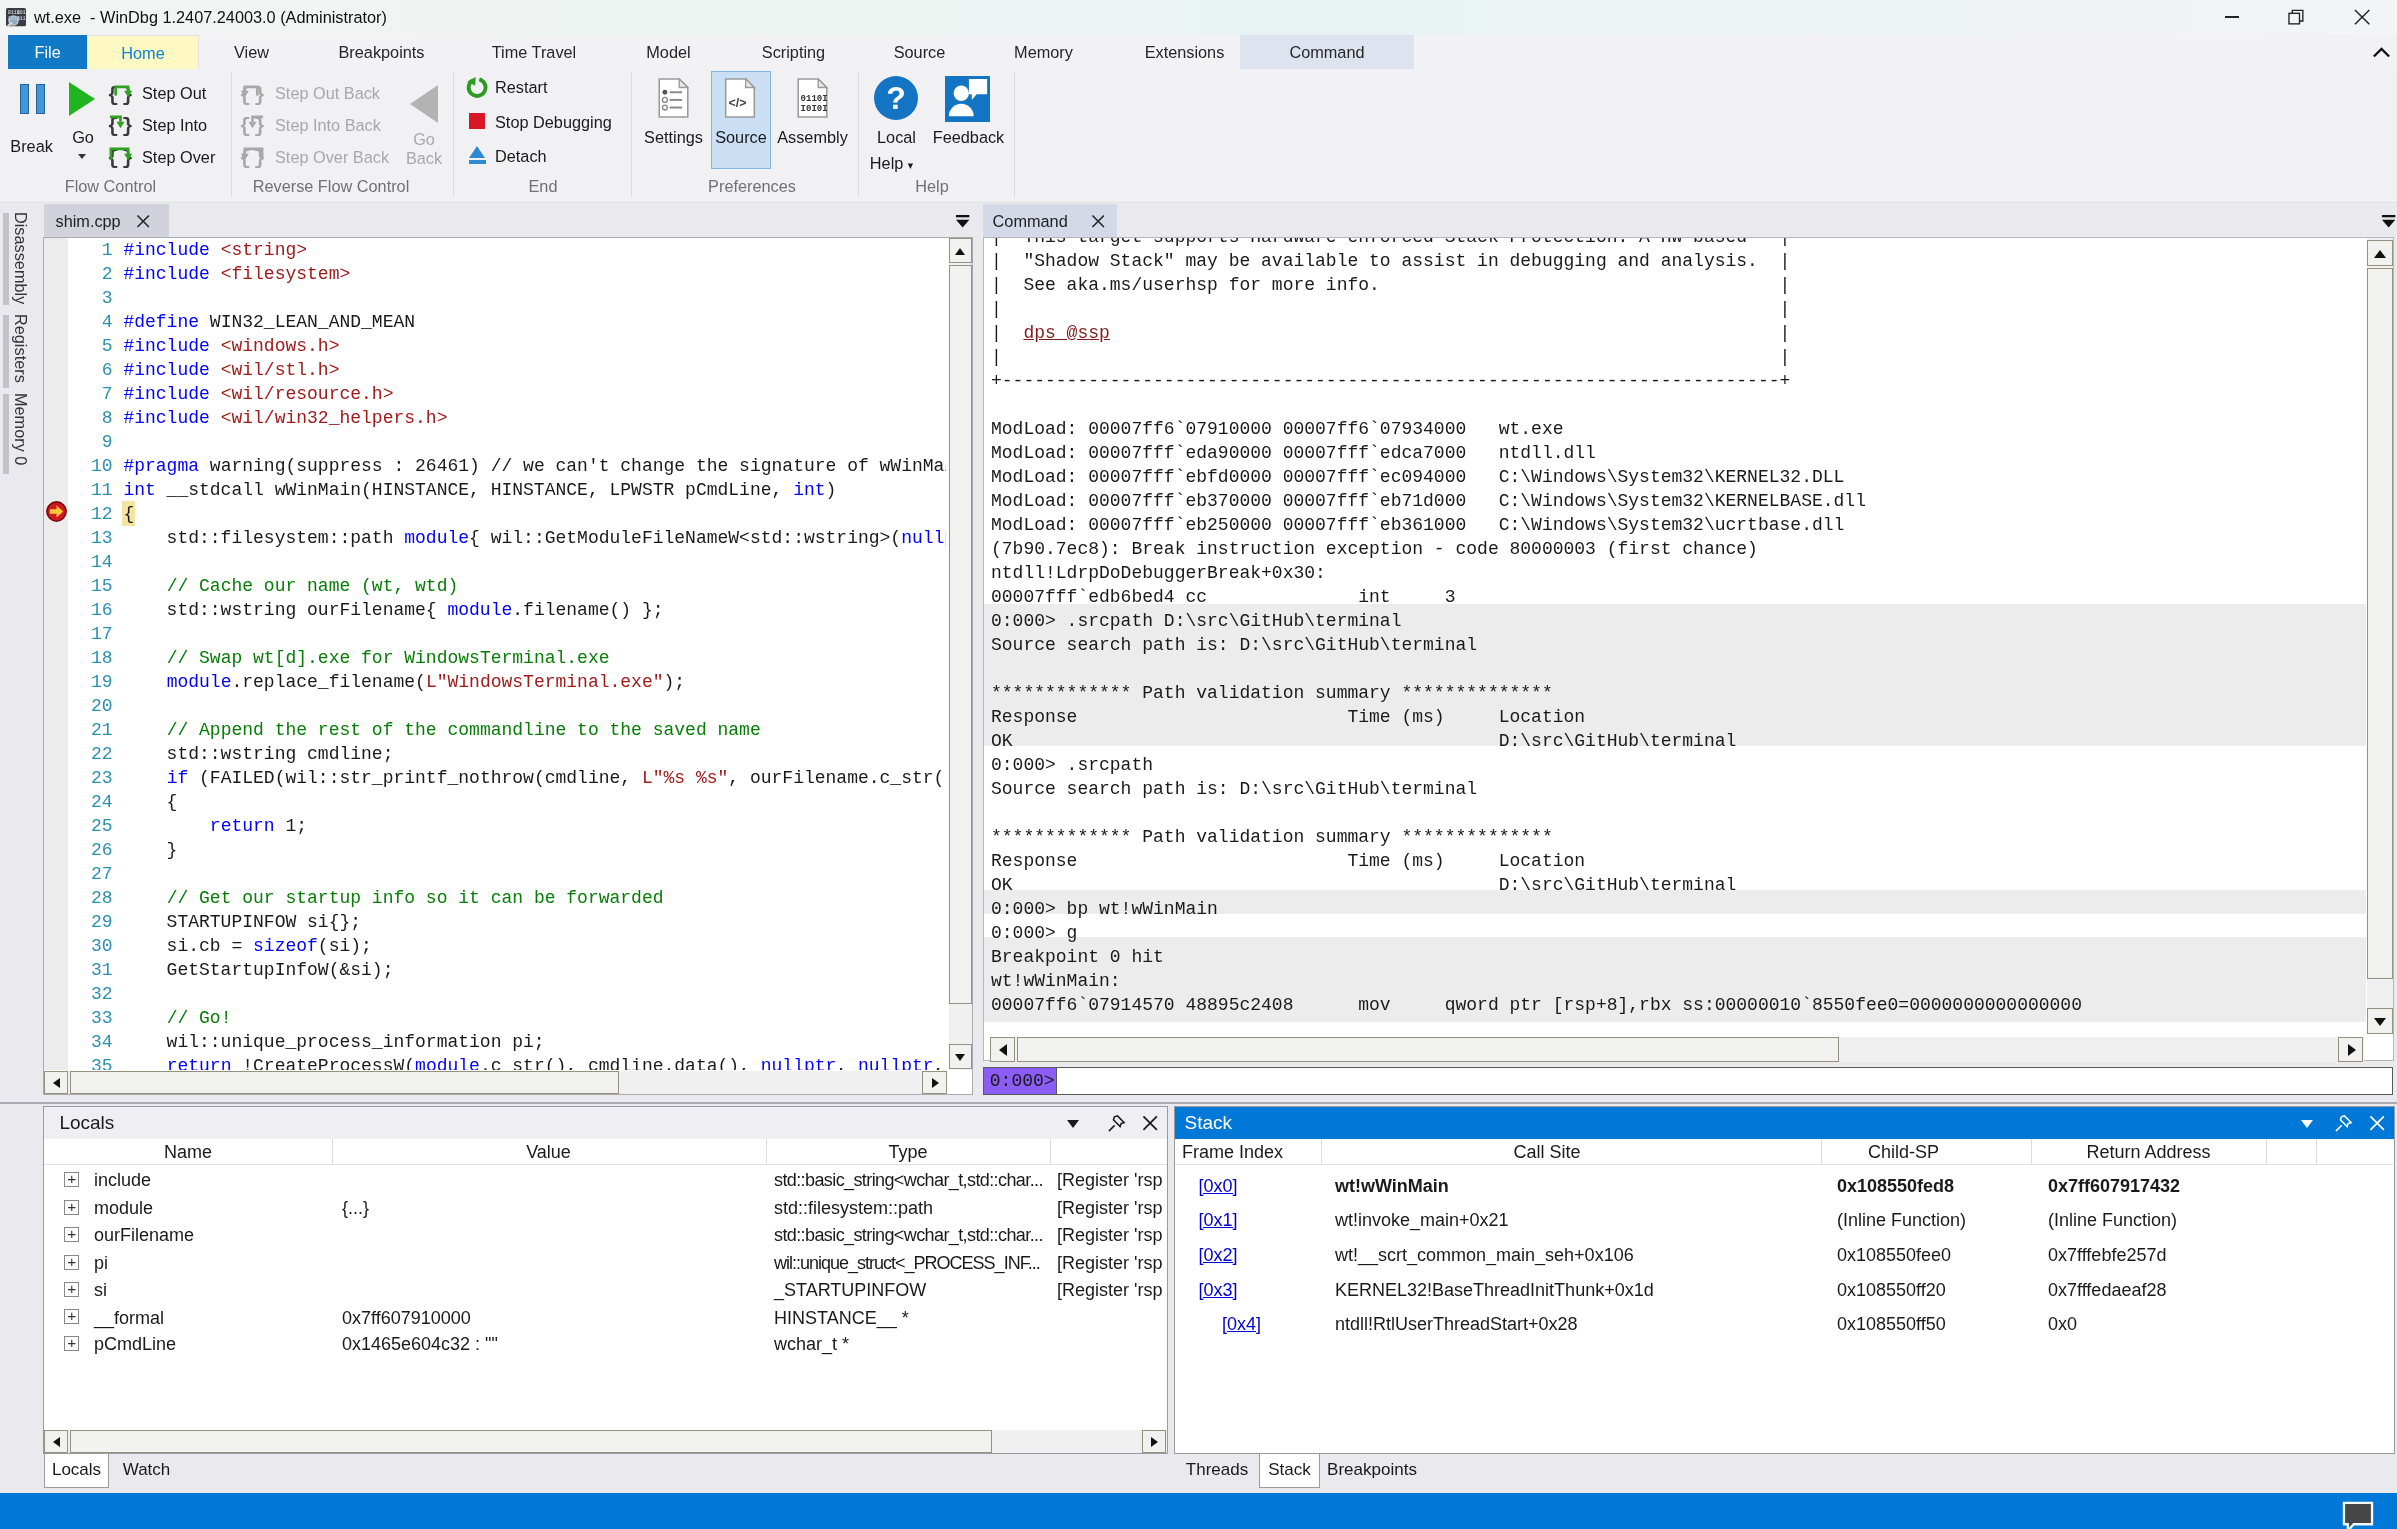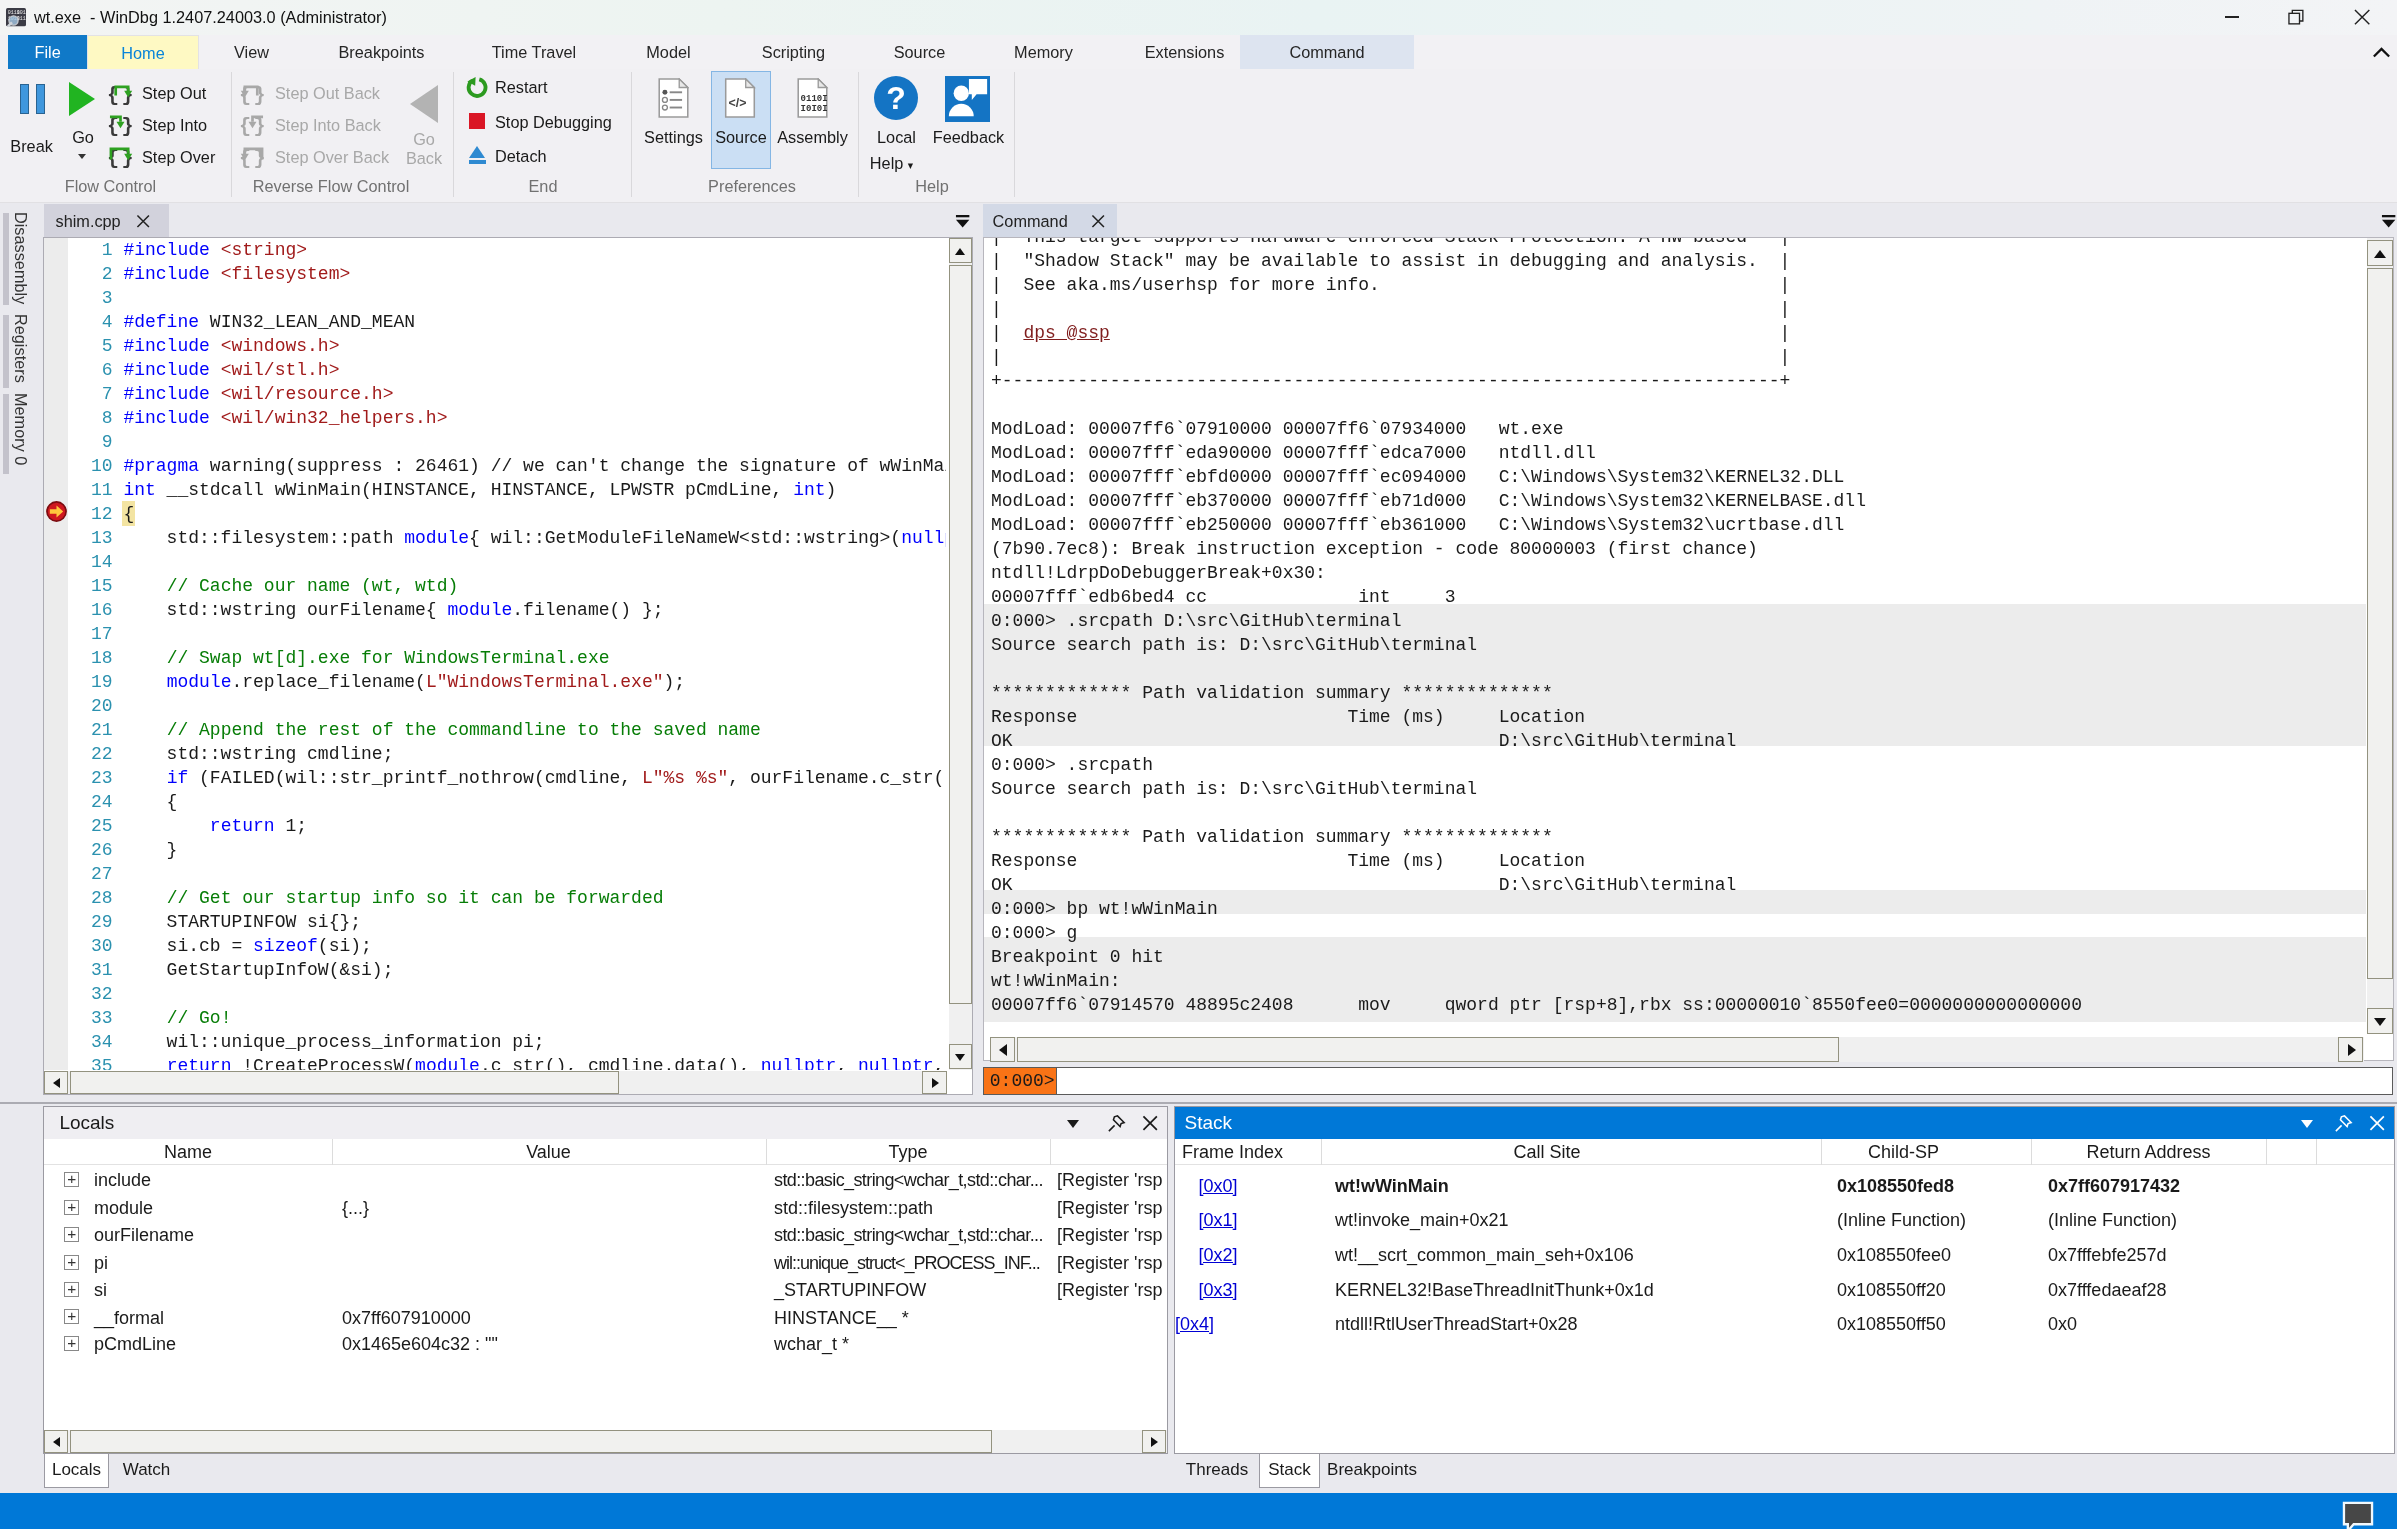--- a/index.html
+++ b/index.html
@@ -366,21 +366,21 @@
 
   <div class="abs" style="left:990px;top:1037px;width:1374px;height:25px;background:#f0f0f0"></div>
   <div class="scroll-box" style="left:990px;top:1037px;width:25px;height:25px;">
       <div class="arr" style="left:7.7px;top:6.2px;border-right:8.6px solid #111;border-top:6.7px solid transparent;border-bottom:6.7px solid transparent;"></div>
     </div>
   <div class="scroll-box" style="left:1017px;top:1037px;width:822px;height:25px;"></div>
   <div class="scroll-box" style="left:2338px;top:1037px;width:25px;height:25px;">
       <div class="arr" style="left:8.6px;top:6.2px;border-left:8.6px solid #111;border-top:6.7px solid transparent;border-bottom:6.7px solid transparent;"></div>
     </div>
 
-  <div class="abs mono" style="left:983px;top:1067px;width:74px;height:28px;background:#f97316;border:1.4px solid #5a5a5a;font-size:18px;line-height:26px;padding-left:5.8px">0:000&gt;</div>
+  <div class="abs mono" style="left:983px;top:1067px;width:74px;height:28px;background:#8b5cf6;border:1.4px solid #5a5a5a;font-size:18px;line-height:26px;padding-left:5.8px">0:000&gt;</div>
   <div class="abs" style="left:1056px;top:1067px;width:1337px;height:28px;background:#fff;border:1.4px solid #5a5a5a;"></div>
 </div>
 
 <div id="bottom">
   <div class="abs" style="left:0;top:1102px;width:2398px;height:1.9px;background:#ababb2"></div>
 
   <div class="abs" style="left:43px;top:1106px;width:1125px;height:348px;background:#fff;border:1px solid #9b9aa2"></div>
   <div class="abs" style="left:44px;top:1107px;width:1123px;height:33px;background:#efeef2;font-size:19px;color:#1a1a1a">
       <span style="position:absolute;left:15.4px;top:4.8px">Locals</span>
     <div class="arr" style="left:1023px;top:13.4px;border-top:8.6px solid #1a1a1a;border-left:6.7px solid transparent;border-right:6.7px solid transparent;"></div>
@@ -491,21 +491,21 @@
     <div class="cell" style="left:1837px;top:1210px">(Inline Function)</div>
     <div class="cell" style="left:2048px;top:1210px">(Inline Function)</div>
     <div class="cell link" style="left:1175px;top:1245px;width:86px;text-align:center">[0x2]</div>
     <div class="cell" style="left:1335px;top:1245px">wt!__scrt_common_main_seh+0x106</div>
     <div class="cell" style="left:1837px;top:1245px">0x108550fee0</div>
     <div class="cell" style="left:2048px;top:1245px">0x7fffebfe257d</div>
     <div class="cell link" style="left:1175px;top:1280px;width:86px;text-align:center">[0x3]</div>
     <div class="cell" style="left:1335px;top:1280px">KERNEL32!BaseThreadInitThunk+0x1d</div>
     <div class="cell" style="left:1837px;top:1280px">0x108550ff20</div>
     <div class="cell" style="left:2048px;top:1280px">0x7fffedaeaf28</div>
-    <div class="cell link" style="left:1175px;top:1314px;width:86px;text-align:left">[0x4]</div>
+    <div class="cell link" style="left:1175px;top:1314px;width:86px;text-align:right">[0x4]</div>
     <div class="cell" style="left:1335px;top:1314px">ntdll!RtlUserThreadStart+0x28</div>
     <div class="cell" style="left:1837px;top:1314px">0x108550ff50</div>
     <div class="cell" style="left:2048px;top:1314px">0x0</div>
   </div>
 
   <div class="abs" style="left:1175px;top:1454px;width:84px;height:34px;font-size:17px;text-align:center;line-height:32px">Threads</div>
   <div class="abs" style="left:1259px;top:1454px;width:61px;height:34px;background:#fff;border:1px solid #9b9aa2;border-top:none;font-size:17px;text-align:center;line-height:32px">Stack</div>
   <div class="abs" style="left:1320px;top:1454px;width:104px;height:34px;font-size:17px;text-align:center;line-height:32px">Breakpoints</div>
 </div>
 

